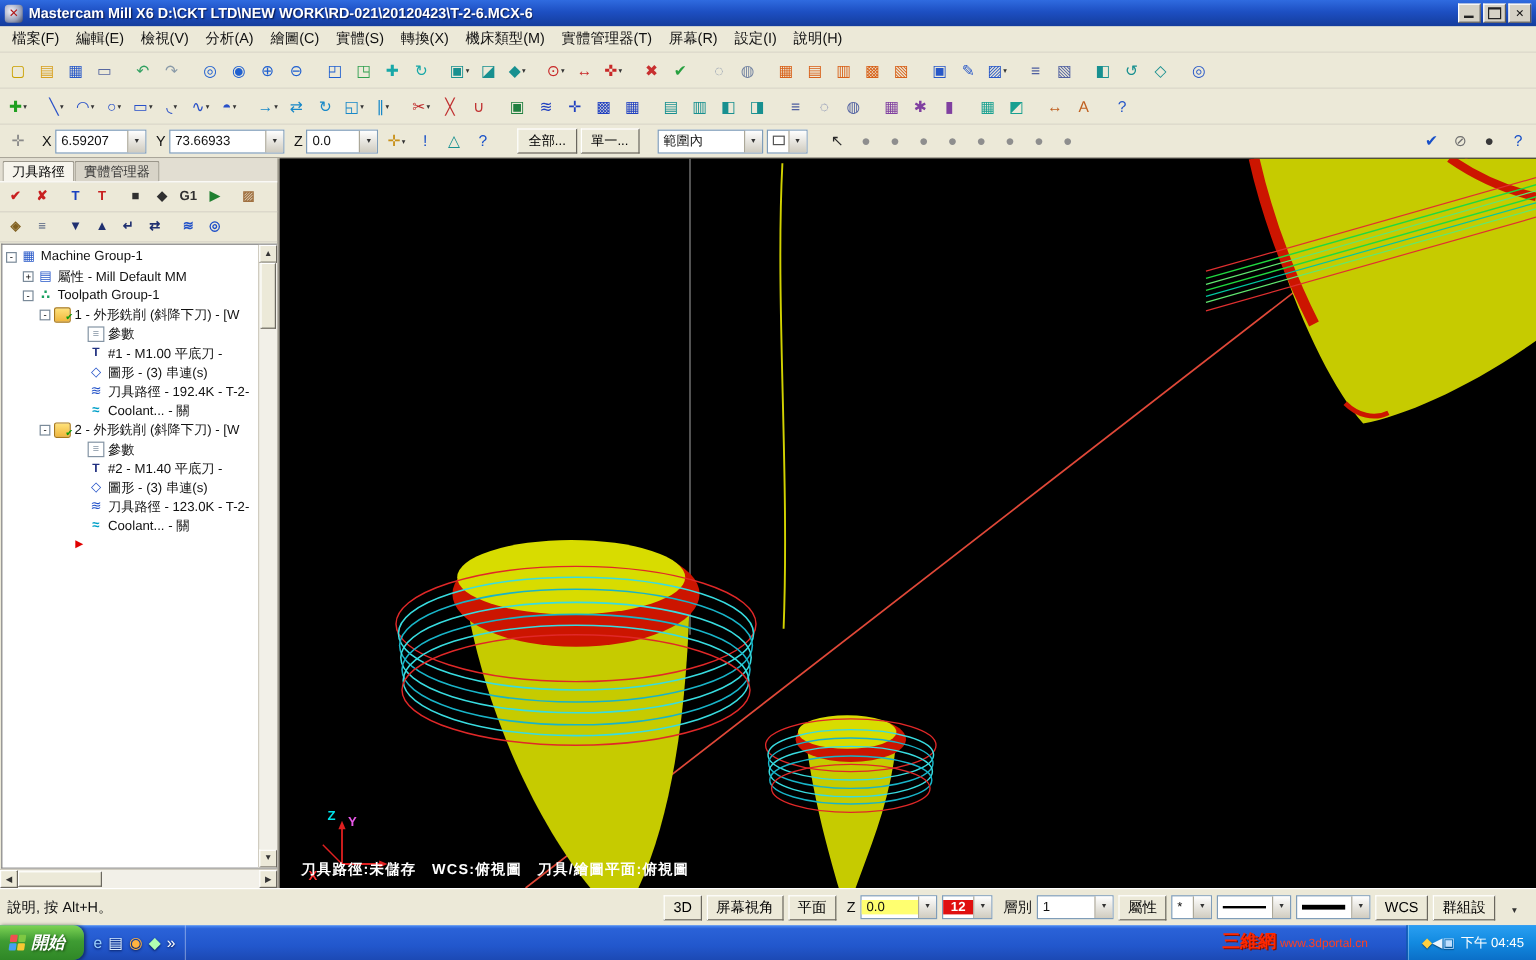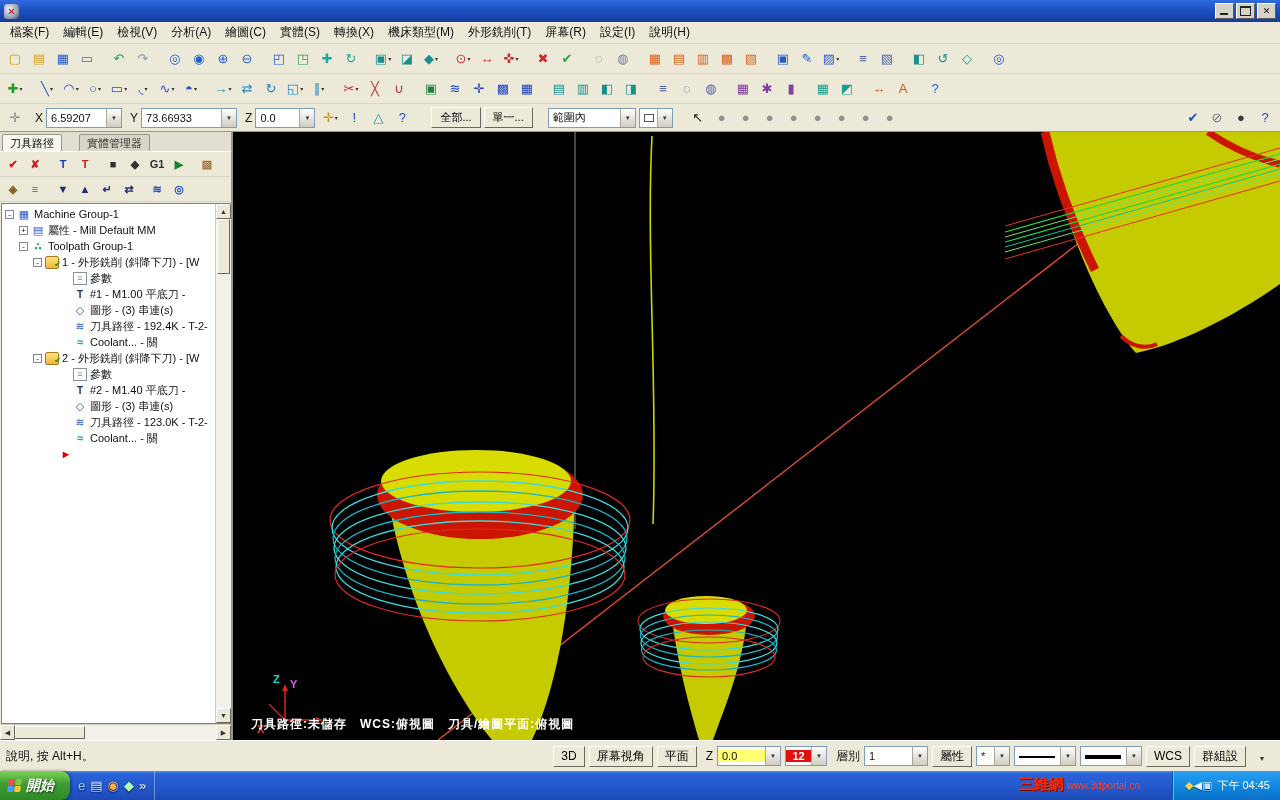--- a/index.html
+++ b/index.html
@@ -38,21 +38,21 @@
 .spacer{flex:1}
 .shapebox{display:inline-block;width:10px;height:8px;border:1px solid #555}
 
 #main{position:absolute;left:0;top:132px;width:1280px;height:608px;display:flex}
 #panel{width:233px;height:100%;background:#ece9d8;border-right:2px solid #9a968a;display:flex;flex-direction:column}
 .phead{height:18px;display:flex;align-items:center;background:linear-gradient(#f7f5ef,#dcd8cc);border-bottom:1px solid #b8b4a8;padding:0 3px;font-size:11px;flex:none}
 .phead .ptitle{flex:1;white-space:nowrap;overflow:hidden}
 .pico{width:15px;height:13px;border:1px solid #9a968a;background:#e8e4d8;display:flex;align-items:center;justify-content:center;font-size:7px;margin-left:2px;flex:none}
 .pico.col::after{content:"▼"}
 .pico.cls::after{content:"✕";font-size:9px}
-.ptabs{display:flex;height:20px;padding:2px 2px 0;gap:17px;background:#e2ded2;border-bottom:1px solid #fff;flex:none}
+.ptabs{display:flex;height:20px;padding:2px 2px 0;gap:0;background:#e2ded2;border-bottom:1px solid #fff;flex:none}
 .ptab{font-size:11px;padding:1px 7px;border:1px solid #9a968a;border-bottom:none;border-radius:2px 2px 0 0;background:#d8d4c8;color:#333;white-space:nowrap}
 .ptab.active{background:#f6f4ec;color:#000}
 .ptb{display:flex;align-items:center;height:25px;padding:0 2px;border-bottom:1px solid #d8d4c8;flex:none}
 .ptb .tbtn{min-width:22px;height:21px}
 .ptb .g{font-size:11px;font-weight:bold}
 #tree{flex:1;background:#fff;border:1px solid #808080;border-right:none;margin:1px 0 0 1px;overflow:hidden;display:flex}
 #tree-rows{flex:1;padding-top:2px;overflow:hidden}
 .trow{display:flex;align-items:center;height:16px;gap:3px;white-space:nowrap;font-size:11px}
 .exp{flex:none;width:9px;height:9px;border:1px solid #7a8a99;background:#fff;font-size:8px;line-height:7px;text-align:center;color:#000}
 .exp:empty{visibility:hidden}
@@ -119,38 +119,39 @@
 .wm-name{color:#ff2800;font-size:15px;font-weight:bold;text-shadow:1px 1px 0 #801000}
 .wm-url{color:#ff4020;font-size:10px}
 </style>
 </head>
 <body>
 
 <div id="screen">
 
   <div id="titlebar">
     <span class="app-icon">✕</span>
+    <span id="title-text">Mastercam Mill X6  D:\CKT LTD\NEW WORK\RD-021\20120423\T-2-6.MCX-6</span>
     <span id="win-btns">
       <span class="wbtn min"></span>
       <span class="wbtn max"></span>
       <span class="wbtn close"></span>
     </span>
   </div>
 
   <div id="menubar">
 
   <span class="menu-item">檔案(F)</span>
       <span class="menu-item">編輯(E)</span>
       <span class="menu-item">檢視(V)</span>
       <span class="menu-item">分析(A)</span>
       <span class="menu-item">繪圖(C)</span>
       <span class="menu-item">實體(S)</span>
       <span class="menu-item">轉換(X)</span>
       <span class="menu-item">機床類型(M)</span>
-      <span class="menu-item">外形銑削(T)</span>
+      <span class="menu-item">實體管理器(T)</span>
       <span class="menu-item">屏幕(R)</span>
       <span class="menu-item">設定(I)</span>
       <span class="menu-item">說明(H)</span>
     </div>
 
   <div id="tb1" class="toolbar">
 
       <button class="tbtn">
         <span class="g" style="color: rgb(202, 160, 0);">▢</span>
 

